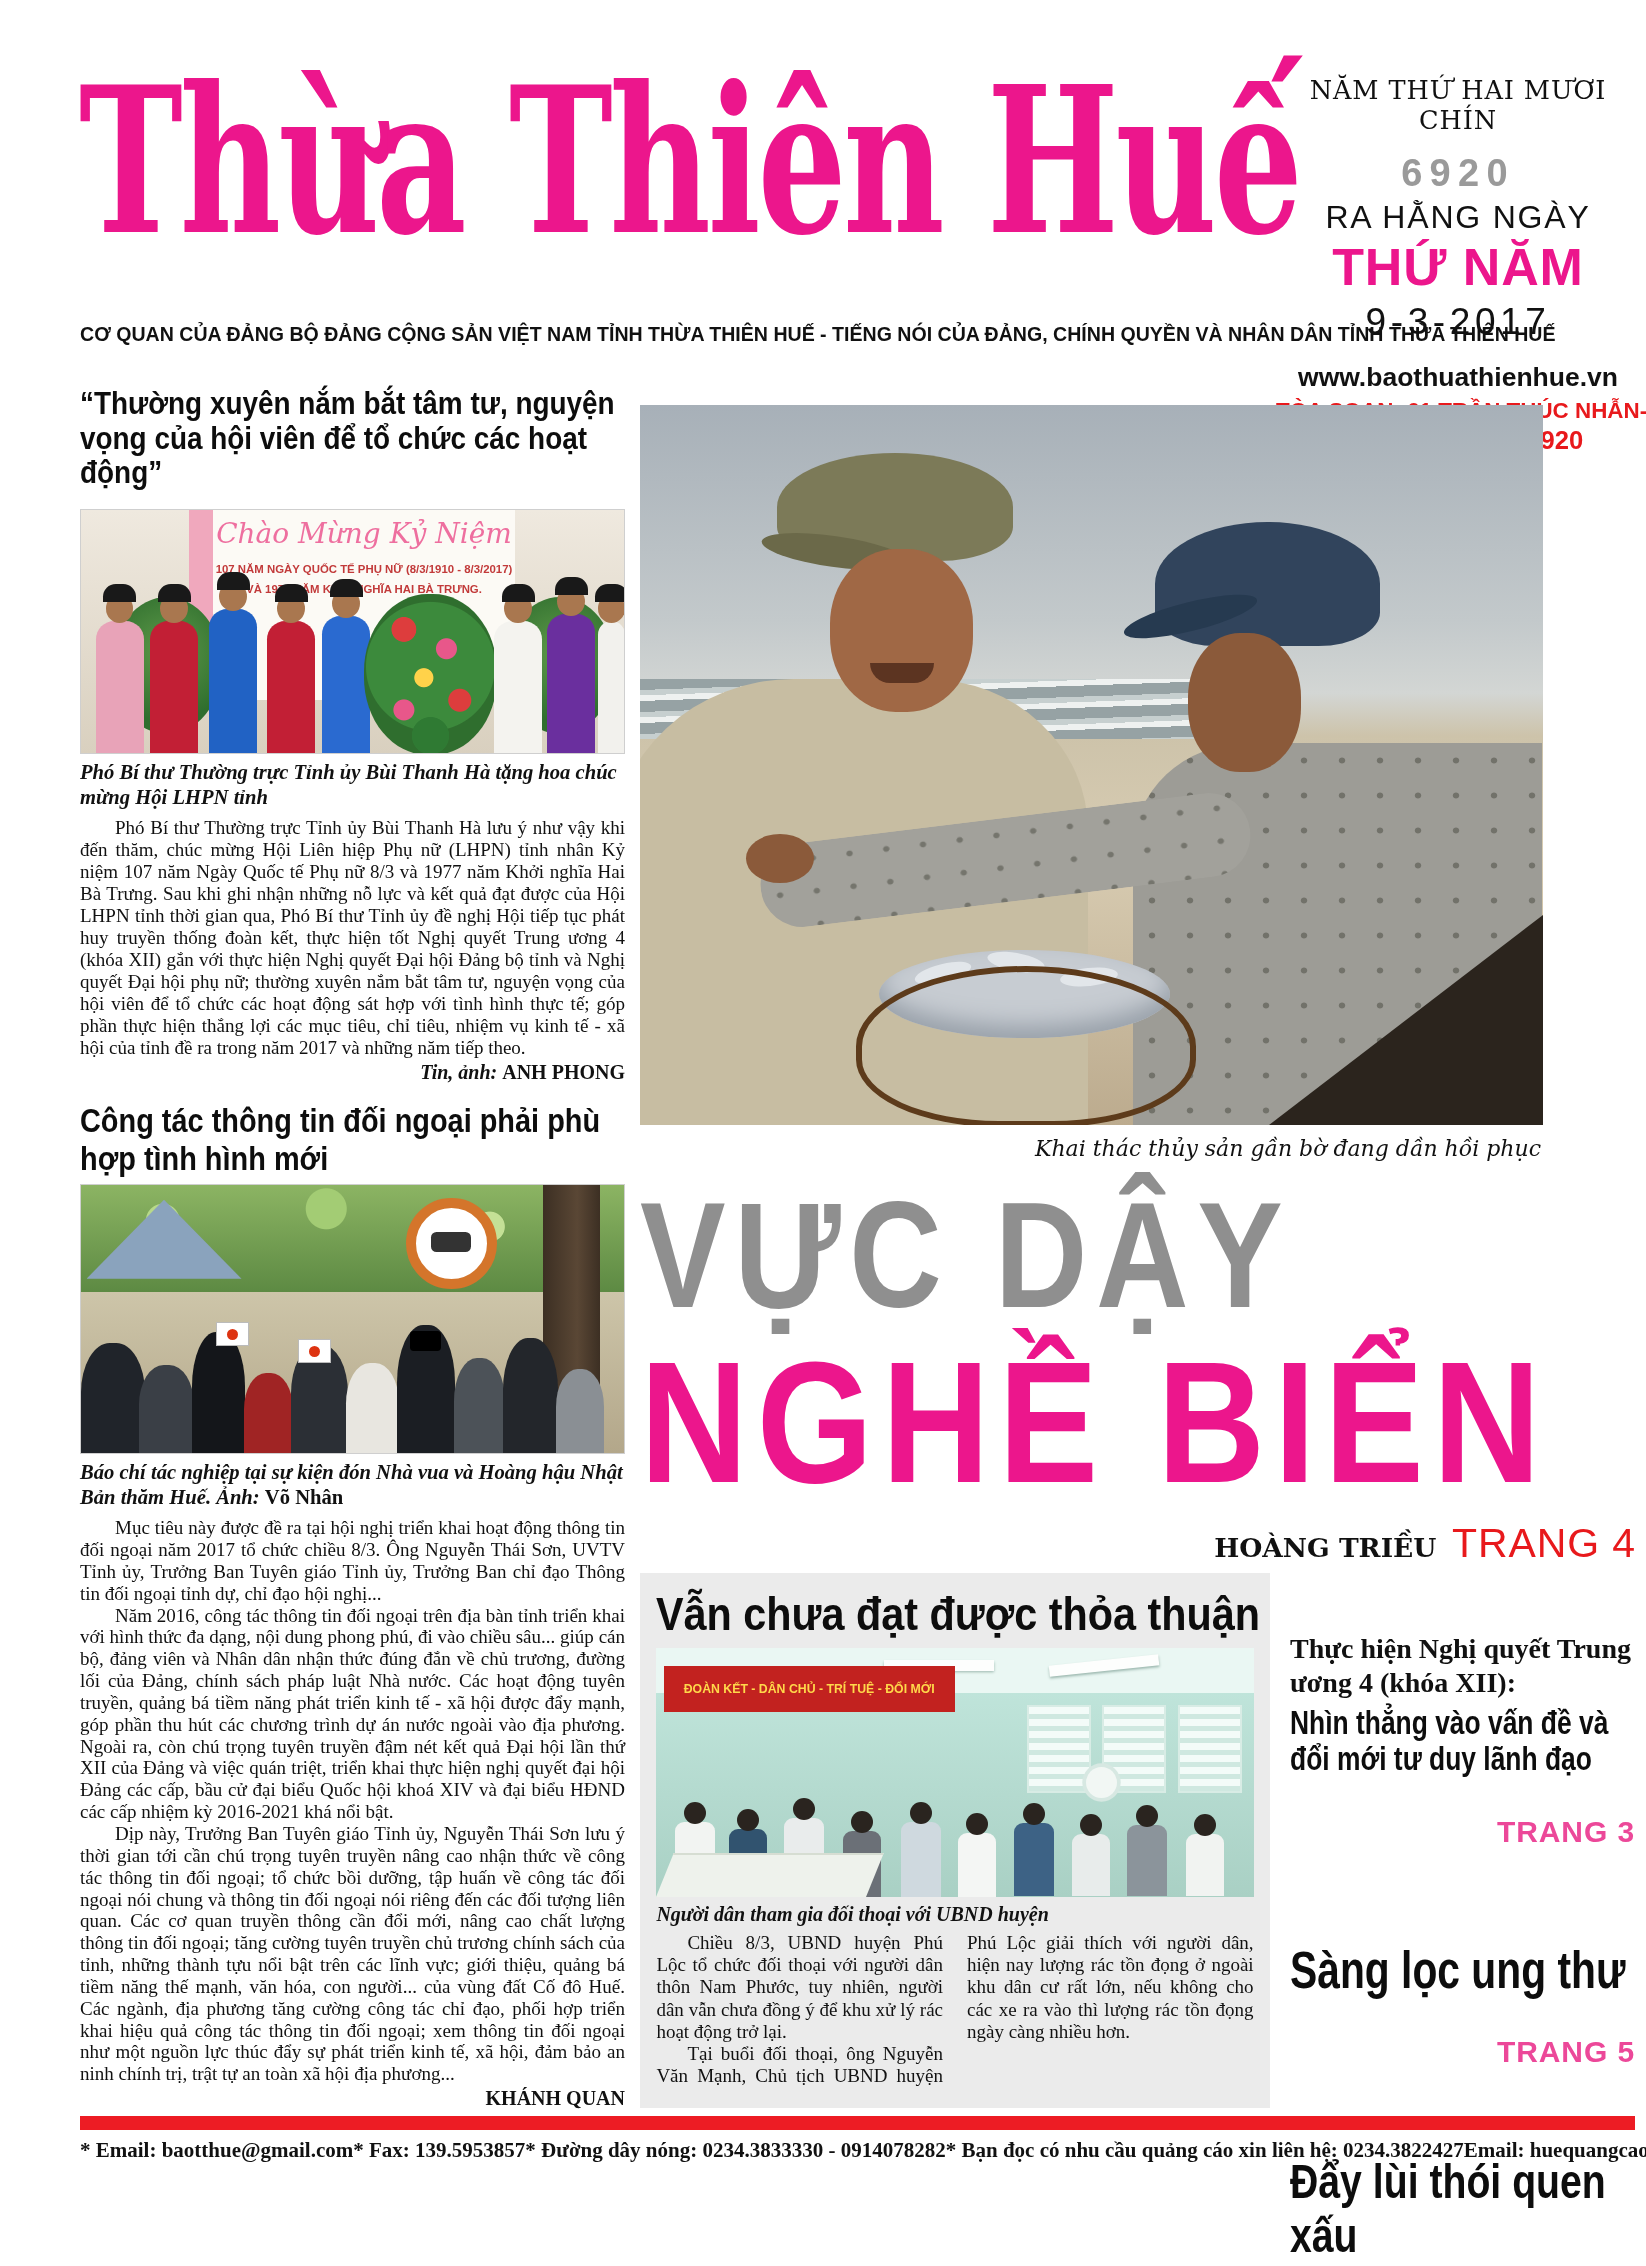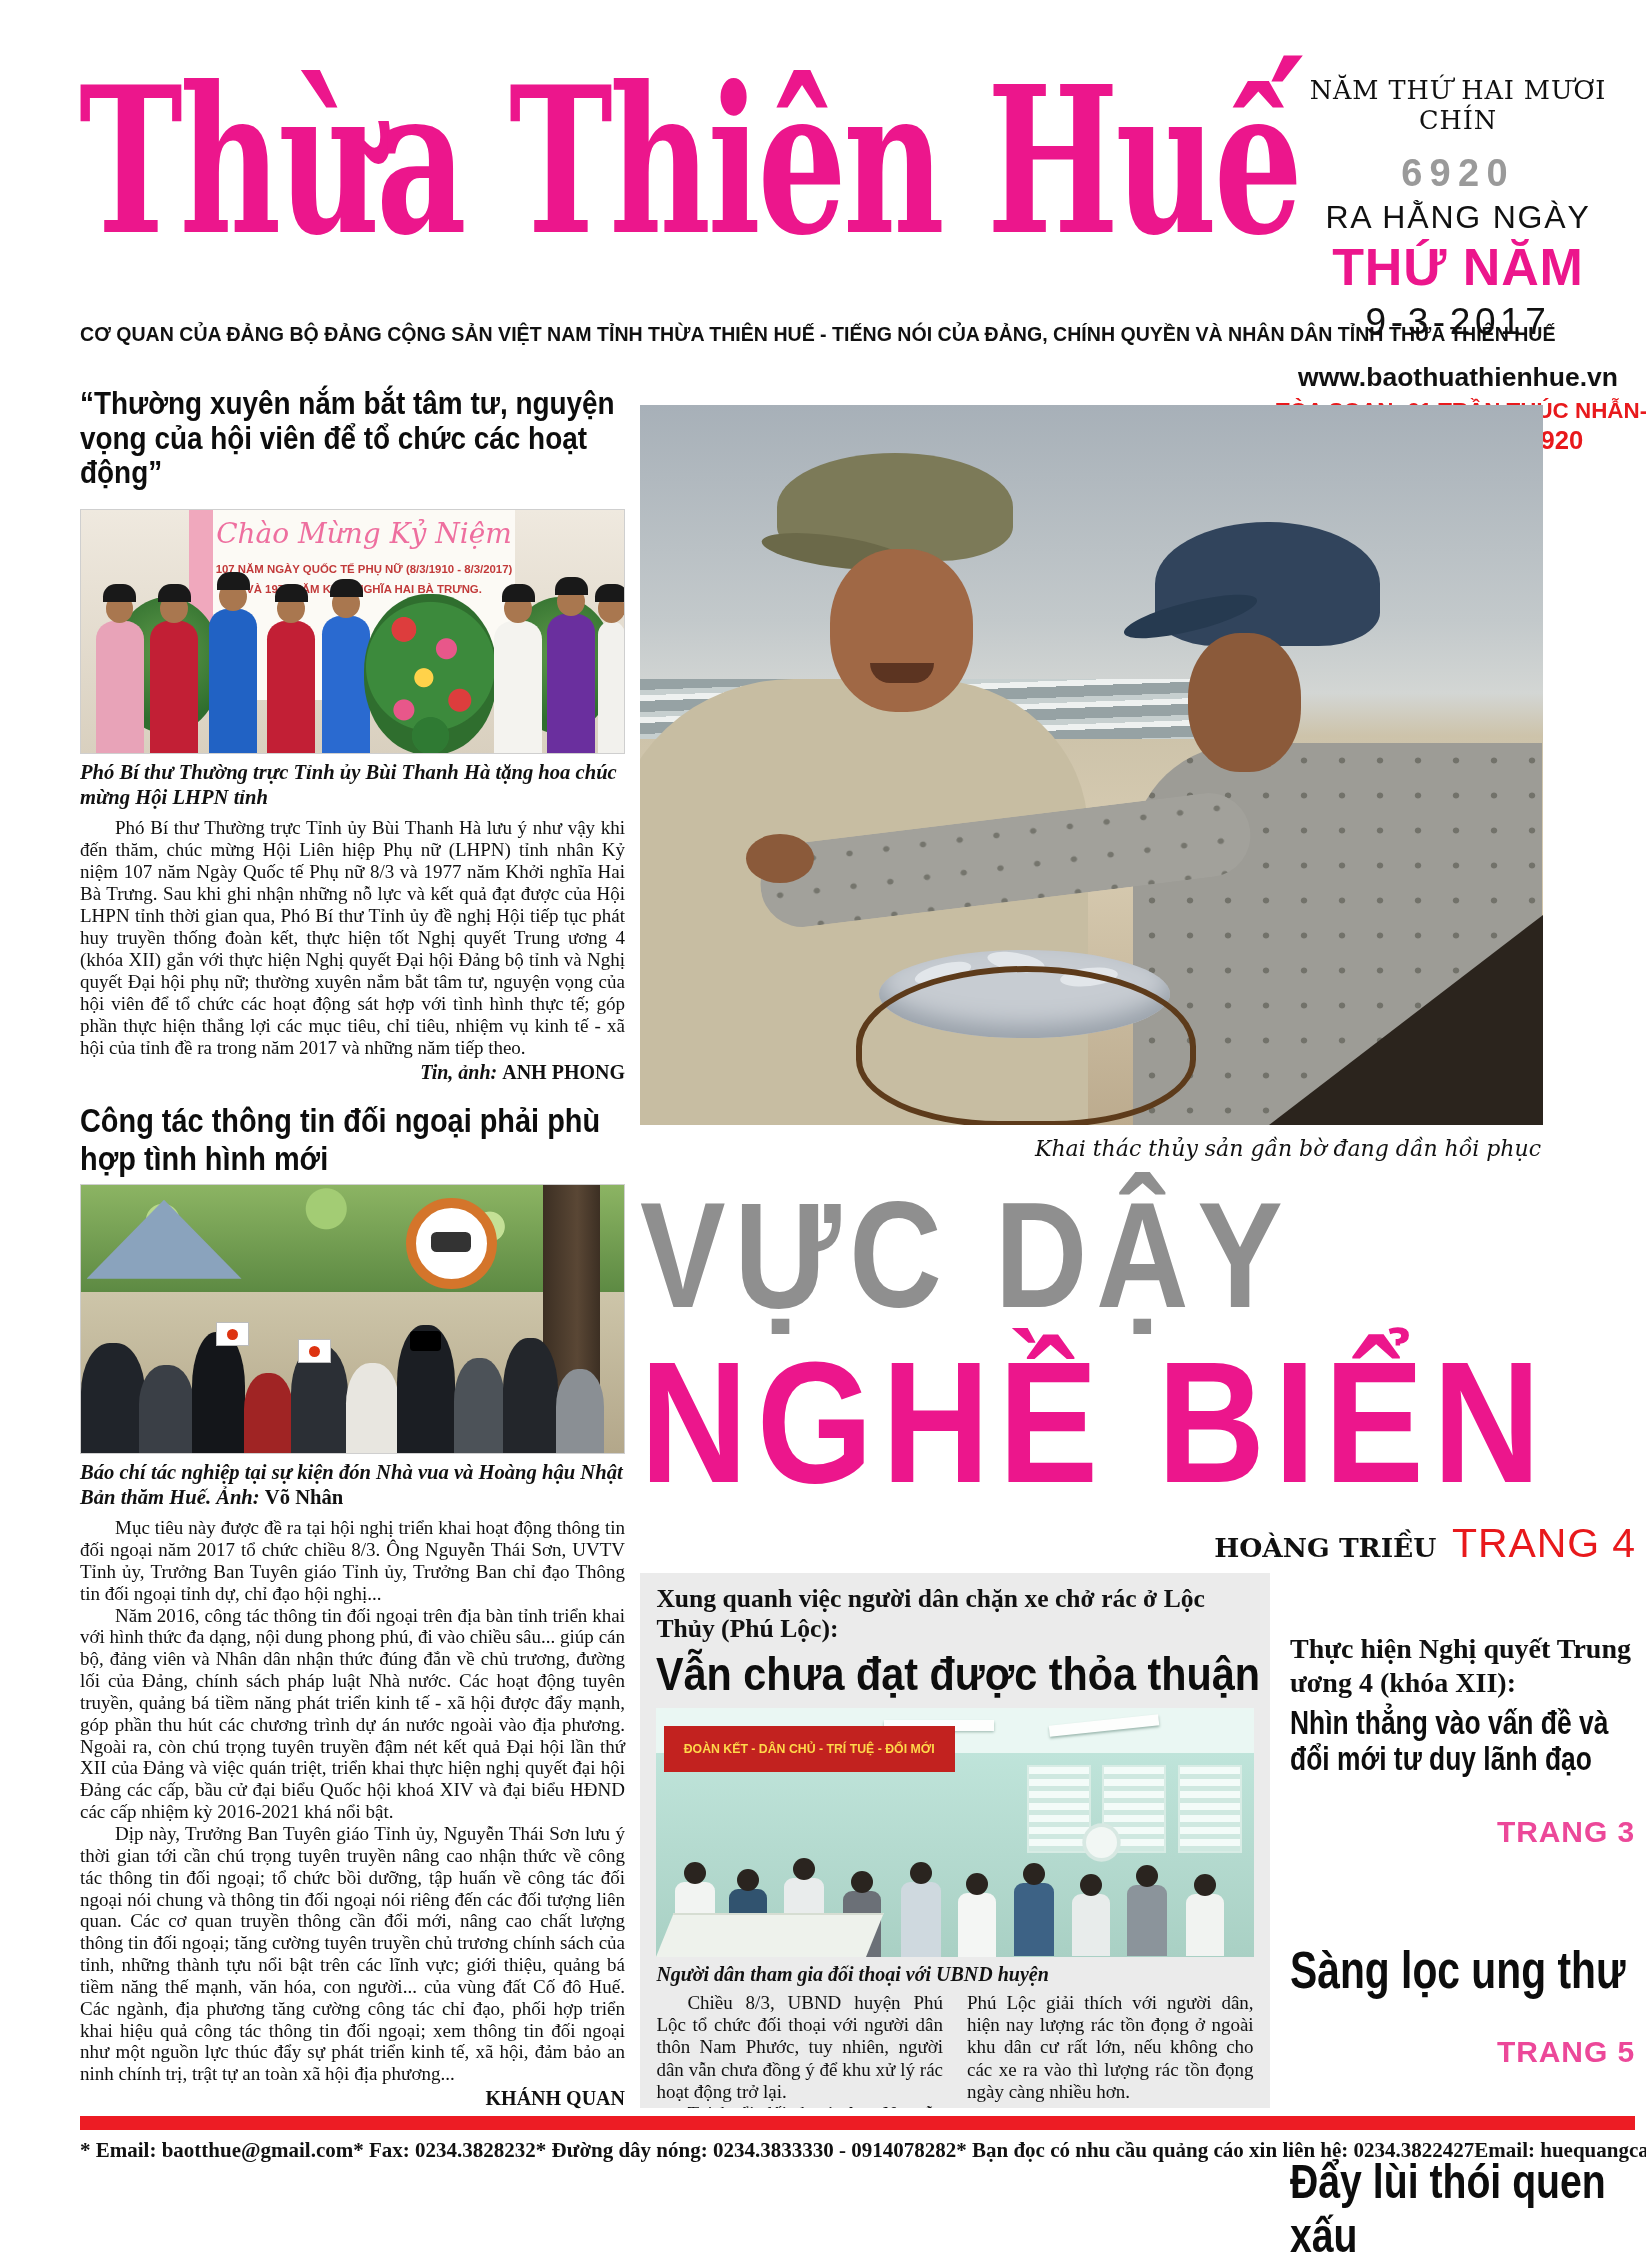--- a/index.html
+++ b/index.html
@@ -292,21 +292,20 @@
 
 <div class="abs" id="lead-caption">Khai thác thủy sản gần bờ đang dần hồi phục</div>
 <div class="abs" id="lead-t1">VỰC DẬY</div>
 <div class="abs" id="lead-t2">NGHỀ BIỂN</div>
 <div class="abs" id="lead-byline">
   <span class="au">HOÀNG TRIỀU</span>
   <span class="pg">TRANG 4</span>
 </div>
 
 <div class="abs" id="mid-box">
-  <div class="kick">Xung quanh việc người dân chặn xe chở rác ở Lộc Thủy (Phú Lộc):</div>
   <div class="hl hl-mid cx88">Vẫn chưa đạt được thỏa thuận</div>
   <div class="photo ph3">
     <div class="lb lb1"></div>
     <div class="lb lb2"></div>
     <div class="banner3">ĐOÀN KẾT - DÂN CHỦ - TRÍ TUỆ - ĐỔI MỚI</div>
     <div class="win w1"></div>
     <div class="win w2"></div>
     <div class="win w3"></div>
     <div class="fan"></div>
     <div class="fig g1"></div>
@@ -337,18 +336,18 @@
   <div class="hl hl-r2 cx80">Sàng lọc ung thư</div>
   <div class="pgref m2">TRANG 5</div>
 
   <div class="hl hl-r3 cx80">Đẩy lùi thói quen xấu</div>
   <div class="pgref m3">TRANG 7</div>
 </div>
 
 <div class="abs" id="footer-bar"></div>
 <div class="abs" id="footer-line">
   <span>* Email: baotthue@gmail.com</span>
-  <span>* Fax: 0234.3828232</span>
+  <span>* Fax: 139.5953857</span>
   <span>* Đường dây nóng: 0234.3833330 - 0914078282</span>
   <span>* Bạn đọc có nhu cầu quảng cáo xin liên hệ: 0234.3822427</span>
   <span>Email: huequangcao@gmail.com</span>
 </div>
 
 
 </body></html>

